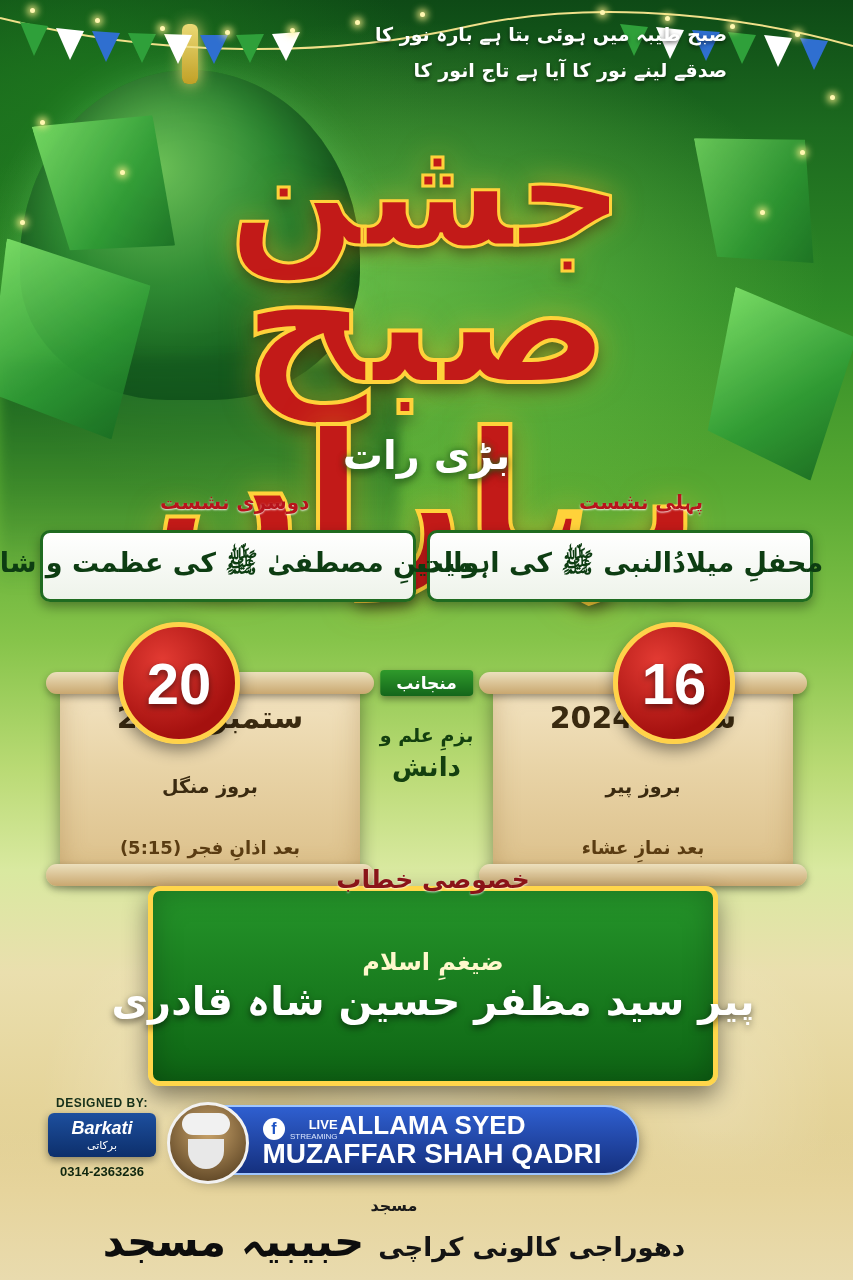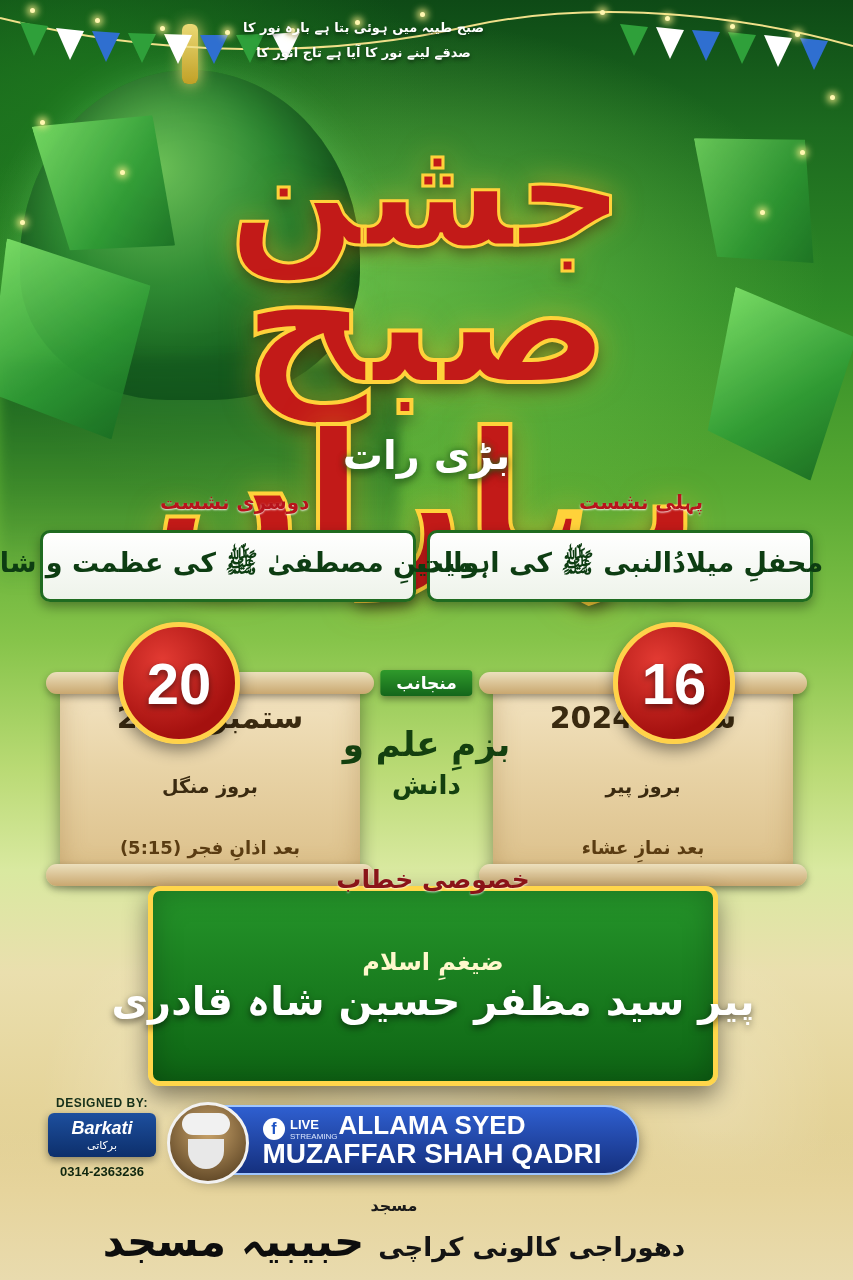--- a/index.html
+++ b/index.html
@@ -52,22 +52,22 @@
     position:absolute;left:0;right:0;bottom:0;height:150px;
     background:linear-gradient(180deg,rgba(228,205,150,0) 0%, #e6d49c 40%, #e9dbae 100%);
   }
   
   .bunting{position:absolute;left:0;top:0;width:853px;height:120px;}
   .lights{position:absolute;left:0;top:0;width:853px;height:260px;pointer-events:none;}
   .bulb{position:absolute;width:5px;height:5px;border-radius:50%;background:#fff7b0;box-shadow:0 0 7px 3px rgba(255,240,140,.85);}
   
   .urdu{font-family:"DejaVu Sans", sans-serif;direction:rtl;}
   .top-couplet{
-    position:absolute;top:16px;left:0;width:727px;text-align:center;
-    color:#ffffff;font-size:13px;line-height:1.9;font-weight:bold;
+    position:absolute;top:16px;left:0;width:727px;
+    color:#ffffff;font-size:19px;line-height:1.9;font-weight:bold;
     text-shadow:0 2px 4px rgba(0,0,0,.55);
   }
   .top-couplet div{white-space:nowrap;}
   .main-title{
     position:absolute;top:118px;left:0;width:853px;text-align:center;
   }
   .main-title .t{
     display:block;
     font-size:150px;line-height:1.0;font-weight:bold;
     color:#c21a18;
@@ -145,21 +145,21 @@
   .daybadge.right{right:118px;}
   .center-tag{
     position:absolute;left:50%;top:42px;transform:translateX(-50%);
     text-align:center;color:#0c3d10;font-weight:bold;
   }
   .center-tag .pill{
     display:inline-block;background:linear-gradient(180deg,#2f9a2b,#14661a);
     color:#fff;padding:3px 16px;border-radius:4px;font-size:17px;
     box-shadow:0 3px 7px rgba(0,0,0,.4);
   }
-  .center-tag .l2{font-size:34px;margin-top:28px;color:#14400f;}
+  .center-tag .l2{font-size:19px;margin-top:28px;color:#14400f;}
   .center-tag .l3{font-size:26px;margin-top:6px;color:#14400f;}
   
   .speaker{
     position:absolute;left:148px;top:886px;width:560px;height:190px;
     background:linear-gradient(180deg,#25952a,#0e6514);
     border:5px solid #ffd64a;border-radius:12px;
     box-shadow:0 10px 24px rgba(0,0,0,.45), inset 0 0 30px rgba(0,0,0,.25);
     display:flex;flex-direction:column;align-items:center;justify-content:center;
   }
   .speaker .khitab{
@@ -204,21 +204,21 @@
   .livebar .avatar .beard{
     position:absolute;left:18px;top:34px;width:36px;height:30px;border-radius:0 0 18px 18px;background:#e8e8e8;
   }
   .livebar .fb{
     position:absolute;left:86px;top:10px;display:flex;align-items:center;gap:5px;
   }
   .livebar .fb .circ{
     width:22px;height:22px;border-radius:50%;background:#fff;color:#1d52c4;
     font-size:16px;font-weight:bold;display:flex;align-items:center;justify-content:center;
   }
-  .livebar .fb .live{font-size:13px;font-weight:bold;color:#fff;}
+  .livebar .fb .live{font-size:13px;font-weight:bold;color:#fff;text-align:right;}
   .livebar .fb .stream{font-size:8px;color:#dbe7ff;}
   .livebar .names{
     width:100%;text-align:center;padding-left:50px;color:#fff;font-weight:bold;
     line-height:1.05;
   }
   .livebar .names .n1{font-size:26px;}
   .livebar .names .n2{font-size:28px;}
   
   .footer{
     position:absolute;left:0;bottom:14px;width:788px;text-align:center;

